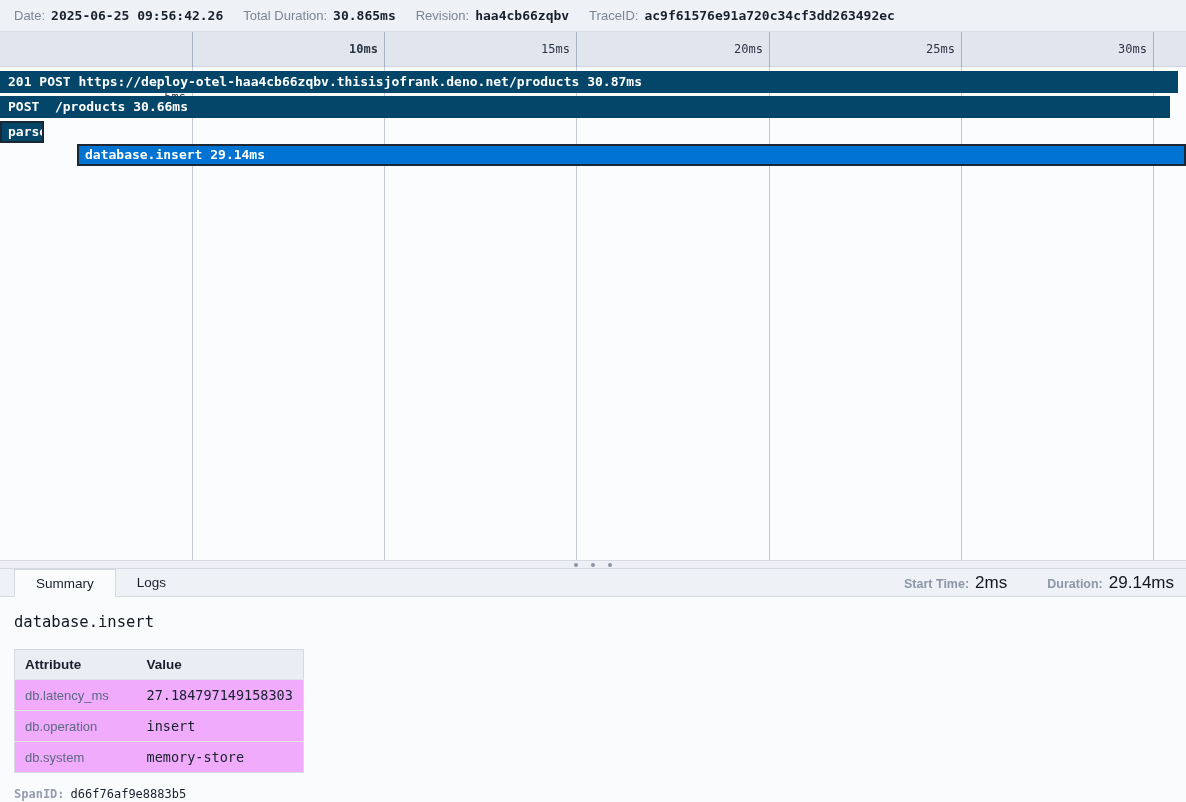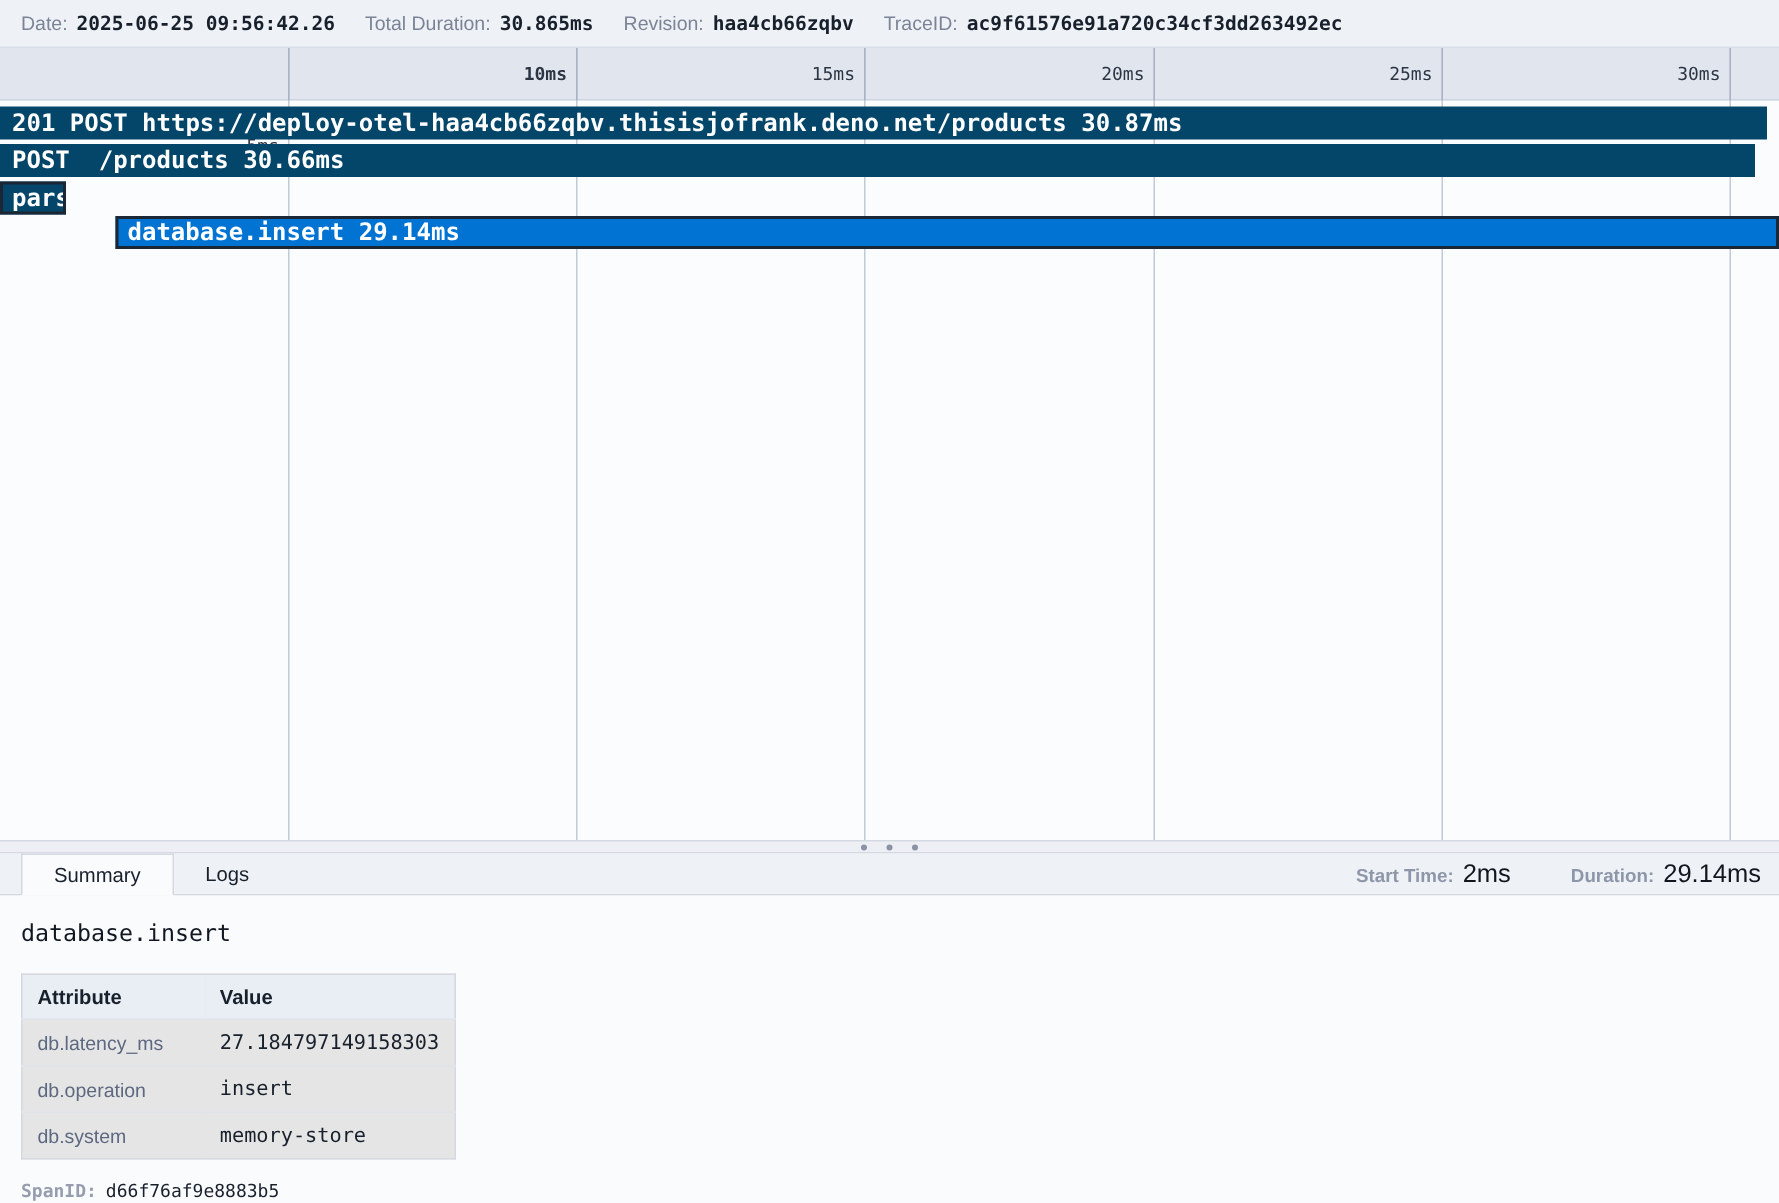--- a/index.html
+++ b/index.html
@@ -60,21 +60,21 @@
     font-family: "DejaVu Sans Mono", monospace;
     font-size: 12px;
     color: #2c3544;
   }
   .span-bar {
     position: absolute;
     height: 22px;
     background: #04466a;
     color: #ffffff;
     font-family: "DejaVu Sans Mono", monospace;
-    font-size: 16px;
+    font-size: 13px;
     font-weight: bold;
     line-height: 22px;
     padding-left: 8px;
     white-space: pre;
     overflow: hidden;
     cursor: pointer;
   }
   .span-bar.outlined {
     border: 2px solid #1c2735;
     line-height: 18px;
@@ -139,21 +139,21 @@
   .summary-panel { padding: 16px 14px; background: #fafbfd; height: 205px; }
   .summary-title {
     font-family: "DejaVu Sans Mono", monospace;
     font-size: 15.5px;
     color: #111821;
     margin-bottom: 18px;
   }
   table.attr-table {
     border-collapse: collapse;
     border: 1px solid #d5dae2;
-    background: #e5e5e5;
+    background: #f0abfc;
   }
   .attr-table th {
     background: #e9edf4;
     font-size: 13.5px;
     font-weight: bold;
     text-align: left;
     color: #18202c;
     padding: 7px 10px;
   }
   .attr-table td { padding: 7px 10px; border-top: 1px solid #dfe3ea; }

